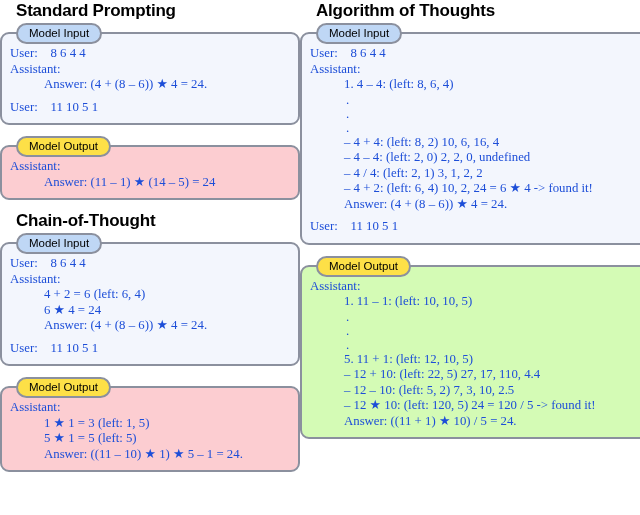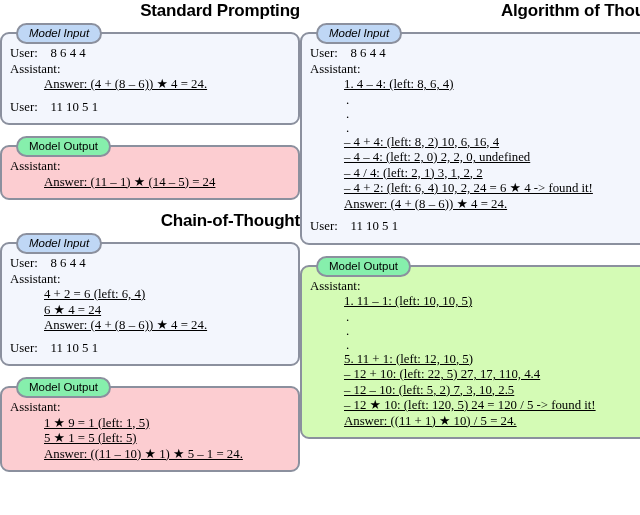--- a/index.html
+++ b/index.html
@@ -19,24 +19,24 @@
     top: 0;
   }
   .col-left  { left: 0px;   width: 300px; }
   .col-right { left: 300px; width: 380px; }
 
   .section-title {
     font-family: "Liberation Sans", "DejaVu Sans", sans-serif;
     font-weight: bold;
     font-size: 17px;
     color: #000000;
-    text-align: right;
+    text-align: left;
     letter-spacing: -0.2px;
     line-height: 18px;
-    margin: 0;
+    margin: 16px;
     padding: 0;
   }
 
   
   .panel-wrap {
     position: relative;
   }
   .panel {
     border: 2px solid #8b909e;
     border-radius: 9px;
@@ -53,32 +53,32 @@
     z-index: 5;
     border: 2px solid #8b909e;
     border-radius: 11px;
     padding: 1px 11px 2px 11px;
     font-family: "Liberation Sans", "DejaVu Sans", sans-serif;
     font-size: 11.5px;
     line-height: 14px;
     color: #000;
     white-space: nowrap;
   }
-  .tag-blue   { background: #bfd7f5; font-style: italic; }
-  .tag-orange { background: #86efac; }
+  .tag-blue   { background: #bfd7f5; }
+  .tag-orange { background: #fde047; }
 
   .panel-body {
     padding: 12px 8px 8px 8px;
     font-size: 12.8px;
     line-height: 15.5px;
-    color: #000000;
+    color: #1d4ed8;
   }
 
   .line { white-space: pre; }
-  .indent-1 { padding-left: 34px; text-decoration: underline; }
+  .indent-1 { padding-left: 34px; }
   .spacer-sm { height: 7px; }
   .dot-line { padding-left: 36px; line-height: 14px; font-size: 13px; }
 
   .role { display: inline-block; }
   .role-label { }
 </style>
 </head>
 <body>
 
 <div id="col-left" class="col col-left">
@@ -117,21 +117,21 @@
           <div class="spacer-sm"></div>
           <div class="line"><span class="role role-label">User:</span><span>&nbsp;&nbsp;&nbsp;&nbsp;</span><span class="role">11 10 5 1</span></div>
         </div>
       </div>
     </div>
     <div class="panel-wrap" style="margin-bottom: 0px;">
       <div class="panel panel-out-pink">
         <div class="tag tag-orange">Model Output</div>
         <div class="panel-body">
           <div class="line"><span class="role role-label">Assistant:</span></div>
-          <div class="line indent-1">1 ★ 9 = 1 (left: 1, 5)</div>
+          <div class="line indent-1">1 ★ 1 = 3 (left: 1, 5)</div>
           <div class="line indent-1">5 ★ 1 = 5 (left: 5)</div>
           <div class="line indent-1">Answer: ((11 – 10) ★ 1) ★ 5 – 1 = 24.</div>
         </div>
       </div>
     </div>
   </div>
 <div id="col-right" class="col col-right">
     <div class="section-title" style="margin-top: 2px; margin-bottom: 12px;">Algorithm of Thoughts</div>
     <div class="panel-wrap" style="margin-bottom: 20px;">
       <div class="panel panel-input">

